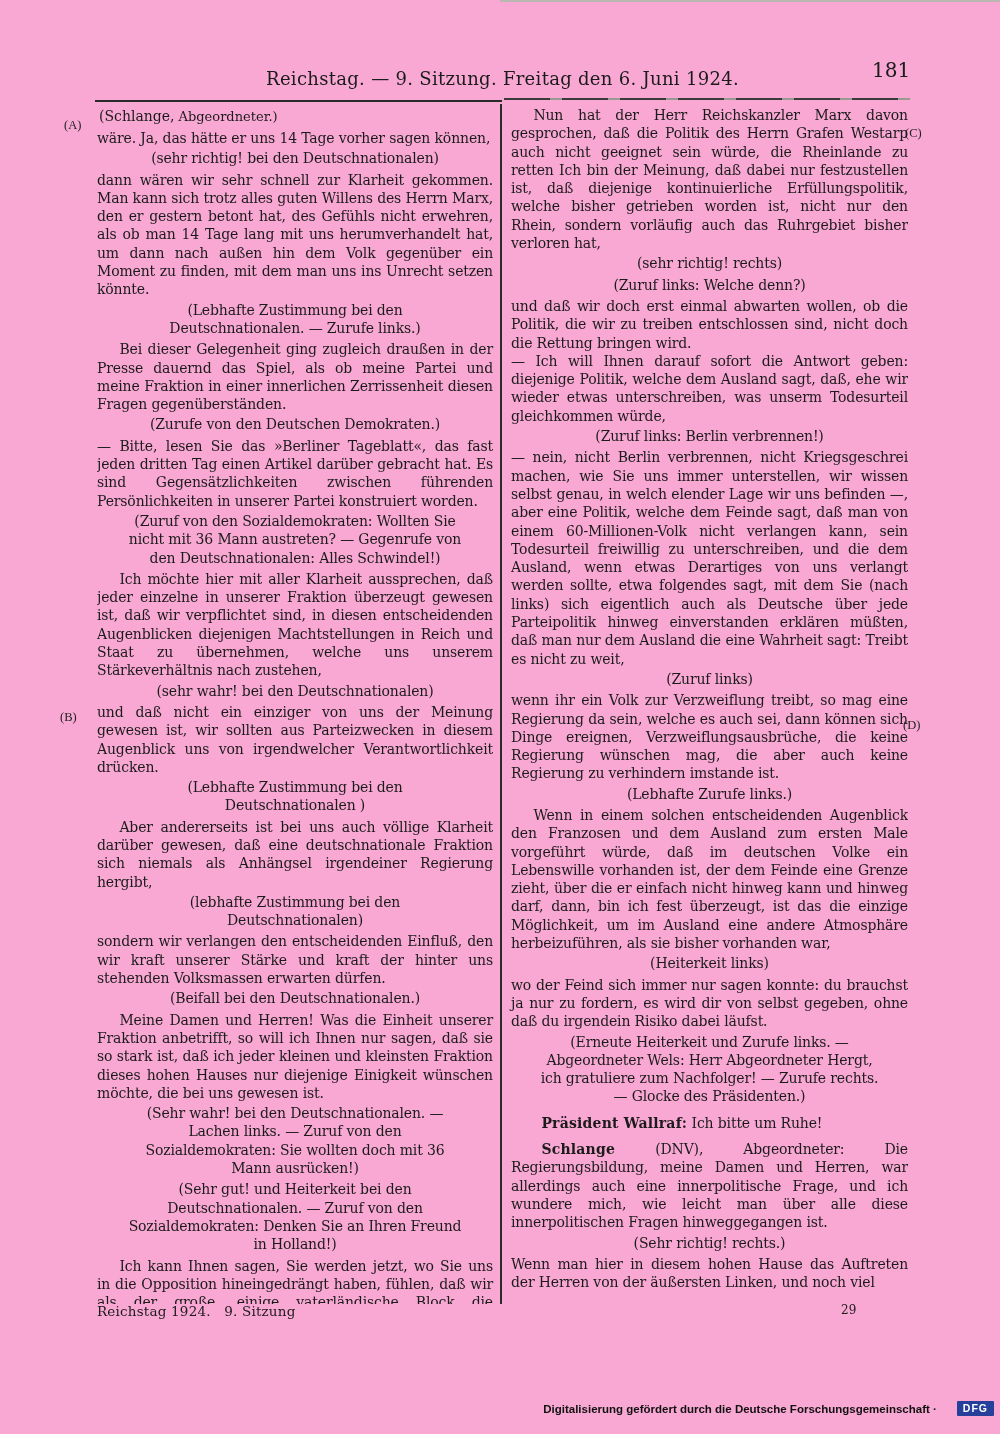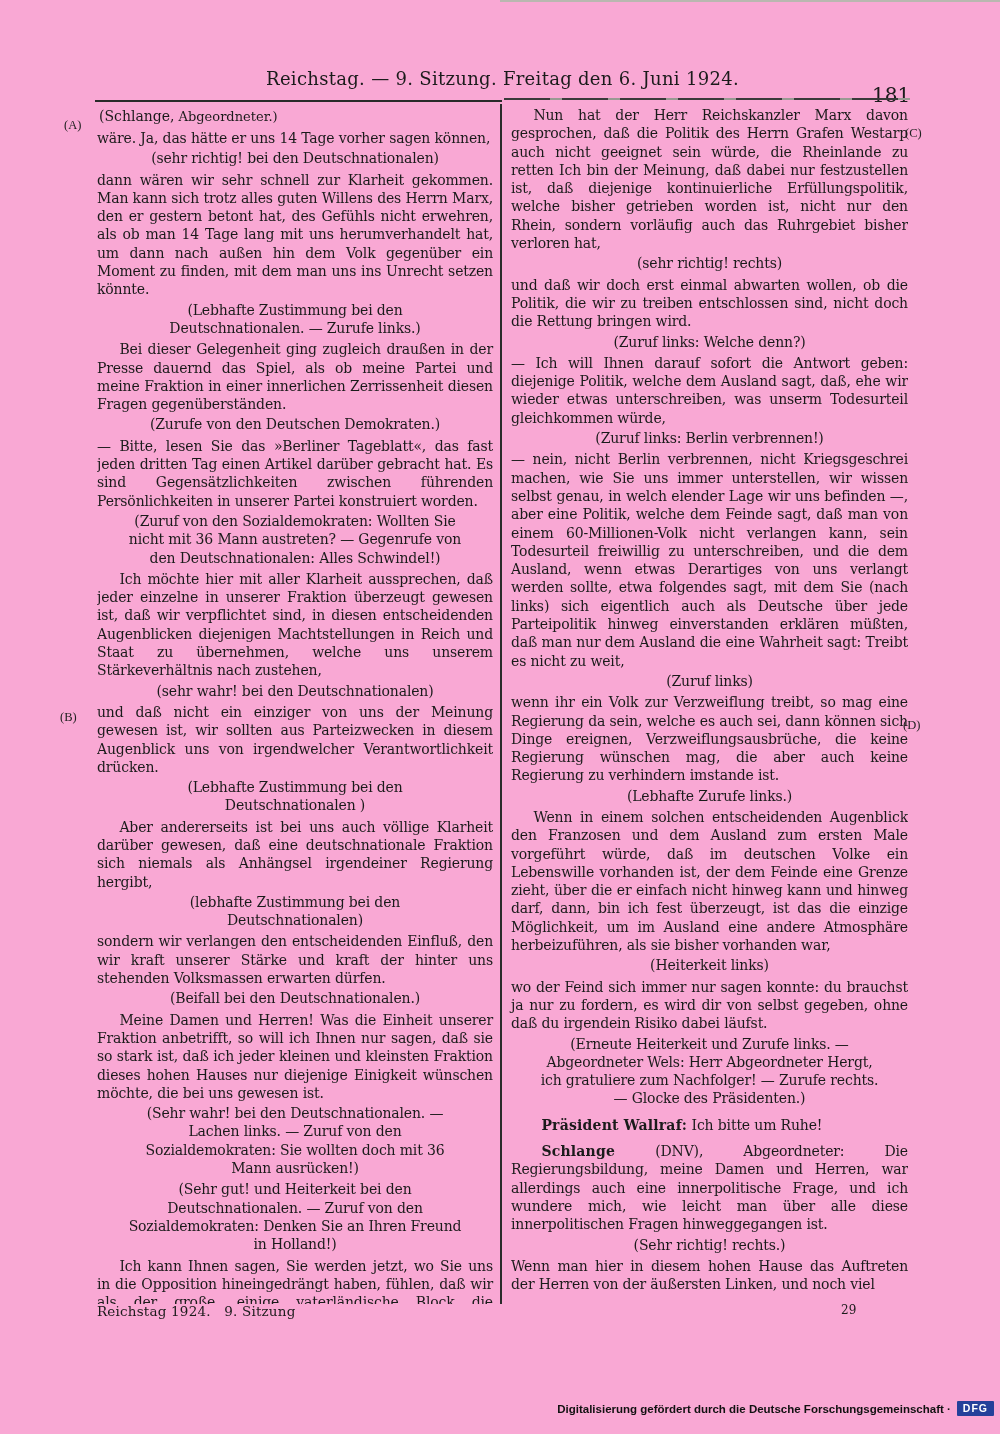--- a/index.html
+++ b/index.html
@@ -14,21 +14,21 @@
   .page{
     position:absolute;inset:0;
     background:#f9a8d4;
   }
   
   .running-title{
     position:absolute;top:68px;left:97px;width:811px;
     text-align:center;font-size:18px;letter-spacing:.3px;
   }
   .page-number{
-    position:absolute;top:83px;left:872px;width:60px;
+    position:absolute;top:58px;left:872px;width:60px;
     font-size:20px;text-align:left;
   }
   .header-rule-left{
     position:absolute;top:100px;left:95px;width:407px;height:2px;background:#2a2a2a;
   }
   .header-rule-right{
     position:absolute;top:98px;left:504px;width:406px;height:2px;
     background:repeating-linear-gradient(90deg,#3a3a3a 0 46px,#9a9a93 46px 58px);
   }
   
@@ -71,21 +71,21 @@
   
   .footer-signature{
     position:absolute;top:1303px;left:97px;font-size:13.5px;letter-spacing:.2px;
   }
   .sheet-number{
     position:absolute;top:1303px;left:820px;font-size:12px;margin-left:21px;
   }
   
   .dfg-banner{
     position:absolute;top:1401px;right:6px;
-    display:flex;align-items:center;gap:6px;
+    display:flex;align-items:center;gap:20px;
     font-family:"Liberation Sans","DejaVu Sans",sans-serif;
   }
   .dfg-banner .banner-text{
     font-size:11.5px;font-weight:bold;color:#111;
   }
   .dfg-logo{
     display:inline-block;padding:1px 6px 2px 6px;
     color:#fff;font-size:10.5px;font-weight:bold;letter-spacing:1px;
     border-radius:1px;
   }
@@ -135,22 +135,22 @@
           <p class="blk indent">Meine Damen und Herren! Was die Einheit unserer Fraktion anbetrifft, so will ich Ihnen nur sagen, daß sie so stark ist, daß ich jeder kleinen und kleinsten Fraktion dieses hohen Hauses nur diejenige Einigkeit wünschen möchte, die bei uns gewesen ist.</p>
           <p class="blk stage">(Sehr wahr! bei den Deutschnationalen. — Lachen links. — Zuruf von den Sozialdemokraten: Sie wollten doch mit 36 Mann ausrücken!)</p>
           <p class="blk stage">(Sehr gut! und Heiterkeit bei den Deutschnationalen. — Zuruf von den Sozialdemokraten: Denken Sie an Ihren Freund in Holland!)</p>
           <p class="blk indent">Ich kann Ihnen sagen, Sie werden jetzt, wo Sie uns in die Opposition hineingedrängt haben, fühlen, daß wir als der große, einige vaterländische Block die entschlossene Opposition des Pflichtgefühls gegen diese Regierung betreiben werden.</p>
         </div>
     </div>
     <div class="col right">
       <div>
           <p class="blk indent">Nun hat der Herr Reichskanzler Marx davon gesprochen, daß die Politik des Herrn Grafen Westarp auch nicht geeignet sein würde, die Rheinlande zu retten Ich bin der Meinung, daß dabei nur festzustellen ist, daß diejenige kontinuierliche Erfüllungspolitik, welche bisher getrieben worden ist, nicht nur den Rhein, sondern vorläufig auch das Ruhrgebiet bisher verloren hat,</p>
           <p class="blk stage">(sehr richtig! rechts)</p>
+          <p class="blk stage">(Zuruf links: Welche denn?)</p>
           <p class="blk cont">und daß wir doch erst einmal abwarten wollen, ob die Politik, die wir zu treiben entschlossen sind, nicht doch die Rettung bringen wird.</p>
-          <p class="blk stage">(Zuruf links: Welche denn?)</p>
           <p class="blk cont">— Ich will Ihnen darauf sofort die Antwort geben: diejenige Politik, welche dem Ausland sagt, daß, ehe wir wieder etwas unterschreiben, was unserm Todesurteil gleichkommen würde,</p>
           <p class="blk stage">(Zuruf links: Berlin verbrennen!)</p>
           <p class="blk cont">— nein, nicht Berlin verbrennen, nicht Kriegsgeschrei machen, wie Sie uns immer unterstellen, wir wissen selbst genau, in welch elender Lage wir uns befinden —, aber eine Politik, welche dem Feinde sagt, daß man von einem 60-Millionen-Volk nicht verlangen kann, sein Todesurteil freiwillig zu unterschreiben, und die dem Ausland, wenn etwas Derartiges von uns verlangt werden sollte, etwa folgendes sagt, mit dem Sie (nach links) sich eigentlich auch als Deutsche über jede Parteipolitik hinweg einverstanden erklären müßten, daß man nur dem Ausland die eine Wahrheit sagt: Treibt es nicht zu weit,</p>
           <p class="blk stage">(Zuruf links)</p>
           <p class="blk cont">wenn ihr ein Volk zur Verzweiflung treibt, so mag eine Regierung da sein, welche es auch sei, dann können sich Dinge ereignen, Verzweiflungsausbrüche, die keine Regierung wünschen mag, die aber auch keine Regierung zu verhindern imstande ist.</p>
           <p class="blk stage">(Lebhafte Zurufe links.)</p>
           <p class="blk indent">Wenn in einem solchen entscheidenden Augenblick den Franzosen und dem Ausland zum ersten Male vorgeführt würde, daß im deutschen Volke ein Lebenswille vorhanden ist, der dem Feinde eine Grenze zieht, über die er einfach nicht hinweg kann und hinweg darf, dann, bin ich fest überzeugt, ist das die einzige Möglichkeit, um im Ausland eine andere Atmosphäre herbeizuführen, als sie bisher vorhanden war,</p>
           <p class="blk stage">(Heiterkeit links)</p>
           <p class="blk cont">wo der Feind sich immer nur sagen konnte: du brauchst ja nur zu fordern, es wird dir von selbst gegeben, ohne daß du irgendein Risiko dabei läufst.</p>
           <p class="blk stage">(Erneute Heiterkeit und Zurufe links. — Abgeordneter Wels: Herr Abgeordneter Hergt, ich gratuliere zum Nachfolger! — Zurufe rechts. — Glocke des Präsidenten.)</p>

